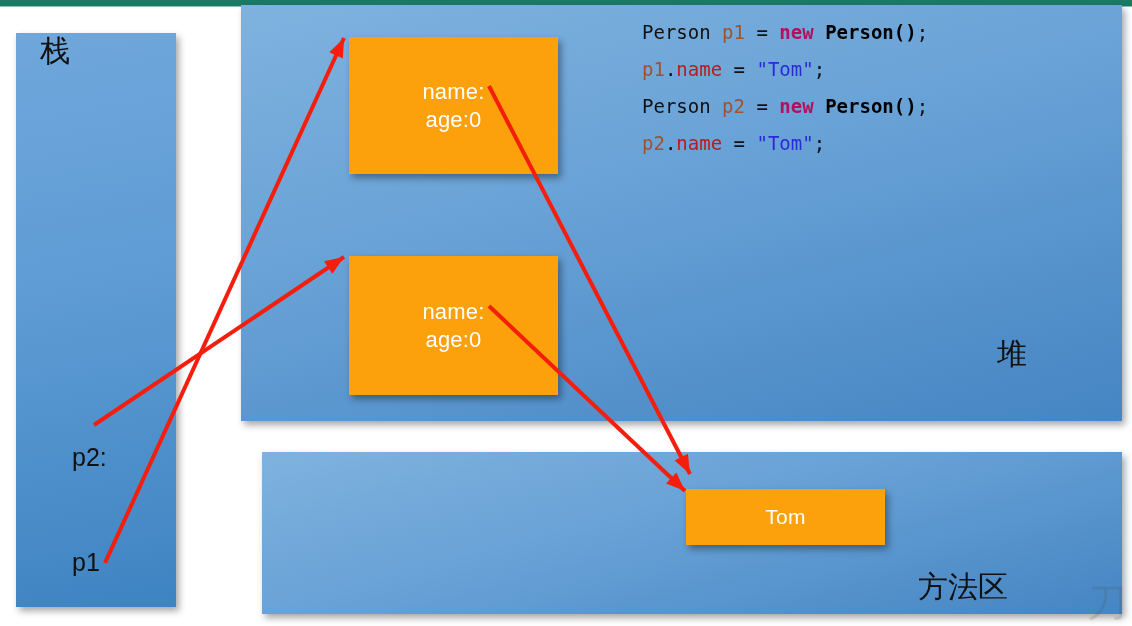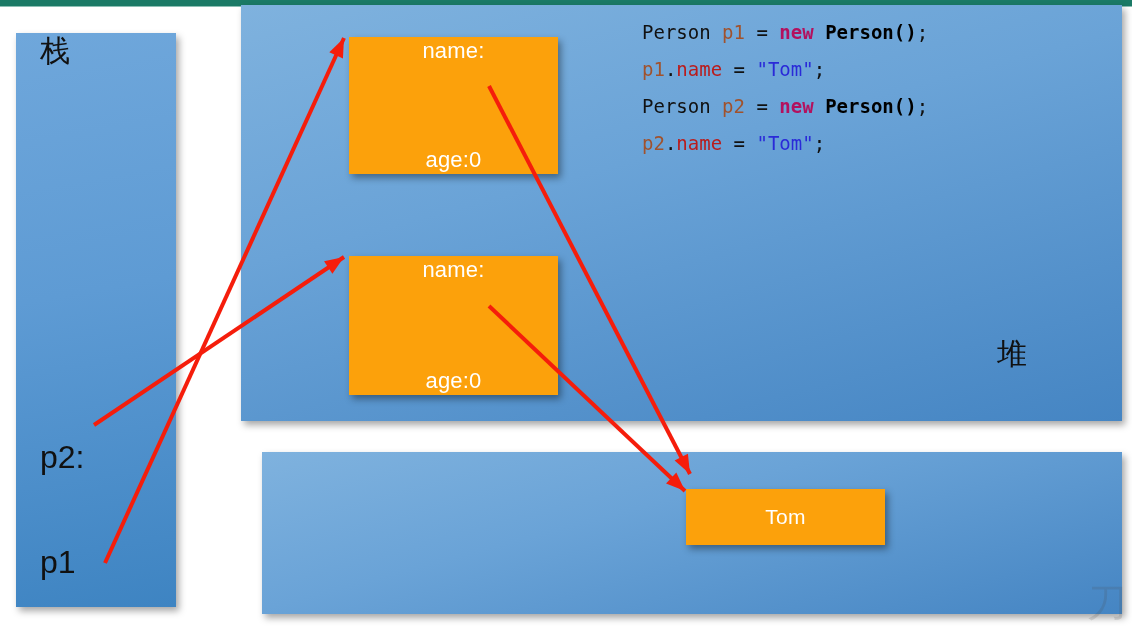--- a/index.html
+++ b/index.html
@@ -52,21 +52,21 @@
   }
 
   
   .objbox {
     position: absolute;
     background: #FCA10B;
     box-shadow: 3px 4px 7px rgba(0,0,0,.38);
     display: flex;
     flex-direction: column;
     align-items: center;
-    justify-content: space-between;
+    justify-content: center;
     color: #ffffff;
   }
   .objbox .fieldline {
     font-size: 22px;
     line-height: 28px;
     color: #ffffff;
     letter-spacing: .2px;
   }
   .objbox.tom {
     justify-content: center;
@@ -82,23 +82,24 @@
     font-size: 30px;
     line-height: 34px;
     font-family: "DejaVu Sans", sans-serif;
     white-space: nowrap;
   }
 
   
   .slot {
     position: absolute;
     color: #111111;
-    font-size: 32px;
+    font-size: 25px;
     line-height: 28px;
     white-space: nowrap;
+    margin-left: 32px;
   }
 
   
   #code {
     position: absolute;
     left: 642px; top: 14px;
     font-family: "DejaVu Sans Mono", "Liberation Mono", monospace;
     font-size: 19px;
     line-height: 37px;
     white-space: pre;
@@ -158,20 +159,21 @@
   </div>
 
   <div class="objbox" style="left:349px; top:256px; width:209px; height:139px;">
     <span class="fieldline">name:</span>
     <span class="fieldline">age:0</span>
   </div>
 
   <div id="code"><span class="ln"><span class="tk-type">Person</span><span class="tk-pun"> </span><span class="tk-var">p1</span><span class="tk-pun"> </span><span class="tk-op">=</span><span class="tk-pun"> </span><span class="tk-new">new</span><span class="tk-pun"> </span><span class="tk-kw">Person</span><span class="tk-kw">()</span><span class="tk-pun">;</span></span><span class="ln"><span class="tk-var">p1</span><span class="tk-pun">.</span><span class="tk-field">name</span><span class="tk-pun"> </span><span class="tk-op">=</span><span class="tk-pun"> </span><span class="tk-str">"Tom"</span><span class="tk-pun">;</span></span><span class="ln"><span class="tk-type">Person</span><span class="tk-pun"> </span><span class="tk-var">p2</span><span class="tk-pun"> </span><span class="tk-op">=</span><span class="tk-pun"> </span><span class="tk-new">new</span><span class="tk-pun"> </span><span class="tk-kw">Person</span><span class="tk-kw">()</span><span class="tk-pun">;</span></span><span class="ln"><span class="tk-var">p2</span><span class="tk-pun">.</span><span class="tk-field">name</span><span class="tk-pun"> </span><span class="tk-op">=</span><span class="tk-pun"> </span><span class="tk-str">"Tom"</span><span class="tk-pun">;</span></span></div>
 
   <div class="region region-method" style="left:262px; top:452px; width:860px; height:162px;"></div>
+  <div class="cjk-label" style="left:918px; top:570px;">方法区</div>
 
   <div class="objbox tom" style="left:686px; top:489px; width:199px; height:56px;">
     <span class="fieldline">Tom</span>
   </div>
 
   <svg id="arrows" viewBox="0 0 1132 626">
       <g>
         <line x1="105" y1="563" x2="344" y2="38" stroke="#F51D0B" stroke-width="4" stroke-linecap="butt"></line>
         <polygon points="344,38 342.9537852160339,58.39988810326691 329.3018524509413,52.18500823496762" fill="#F51D0B"></polygon>
       </g>

